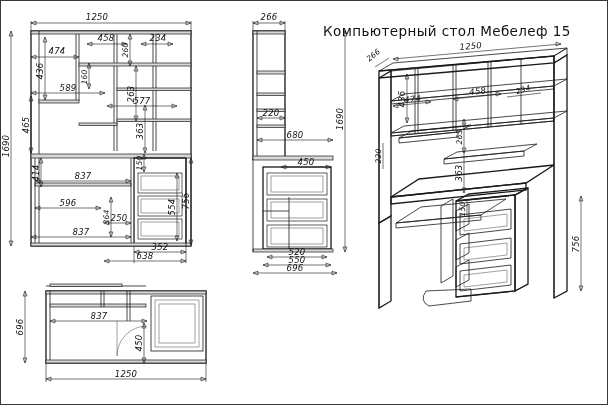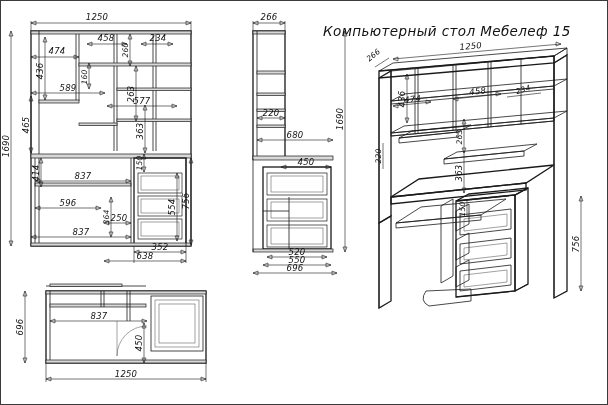--- a/index.html
+++ b/index.html
@@ -8,21 +8,21 @@
   #sheet{position:relative;width:608px;height:405px;box-sizing:border-box;
          border:1px solid #3a3a3a;background:#fff;}
   svg{display:block;}
   .ln{stroke:#1a1a1a;stroke-width:0.8;fill:none;}
   .ln2{stroke:#1a1a1a;stroke-width:1.3;fill:none;}
   .thin{stroke:#555;stroke-width:0.55;fill:none;}
   .dim{stroke:#1a1a1a;stroke-width:0.6;fill:none;}
   .fillp{fill:#d8d8d8;stroke:#1a1a1a;stroke-width:0.7;}
   .fillw{fill:#ffffff;stroke:#1a1a1a;stroke-width:0.7;}
   .title-txt{position:absolute;left:322px;top:22px;font-family:"DejaVu Sans",sans-serif;
-             font-size:13.5px;font-style:italic;color:#111;letter-spacing:0.4px;
+             font-size:13.5px;color:#111;letter-spacing:0.4px;
              white-space:nowrap;}
   .dtxt{font-family:"DejaVu Sans",sans-serif;font-size:8.5px;font-style:italic;
         fill:#111;letter-spacing:0.2px;}
   .dtxt.sm{font-size:7.6px;}
 </style>
 </head>
 <body>
 
 <div id="sheet">
 

